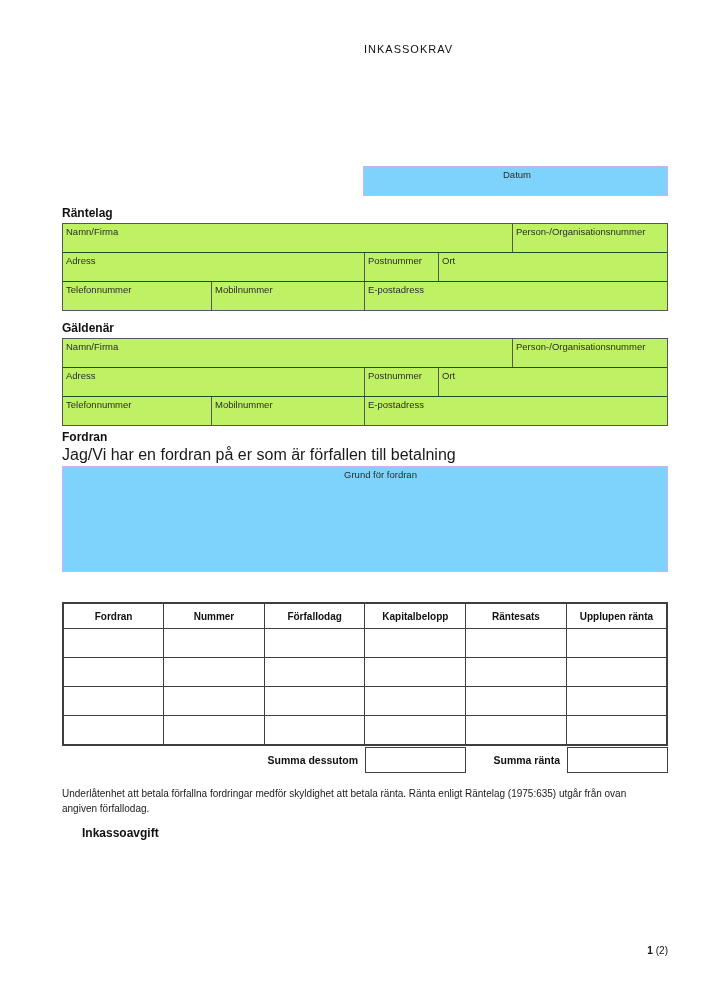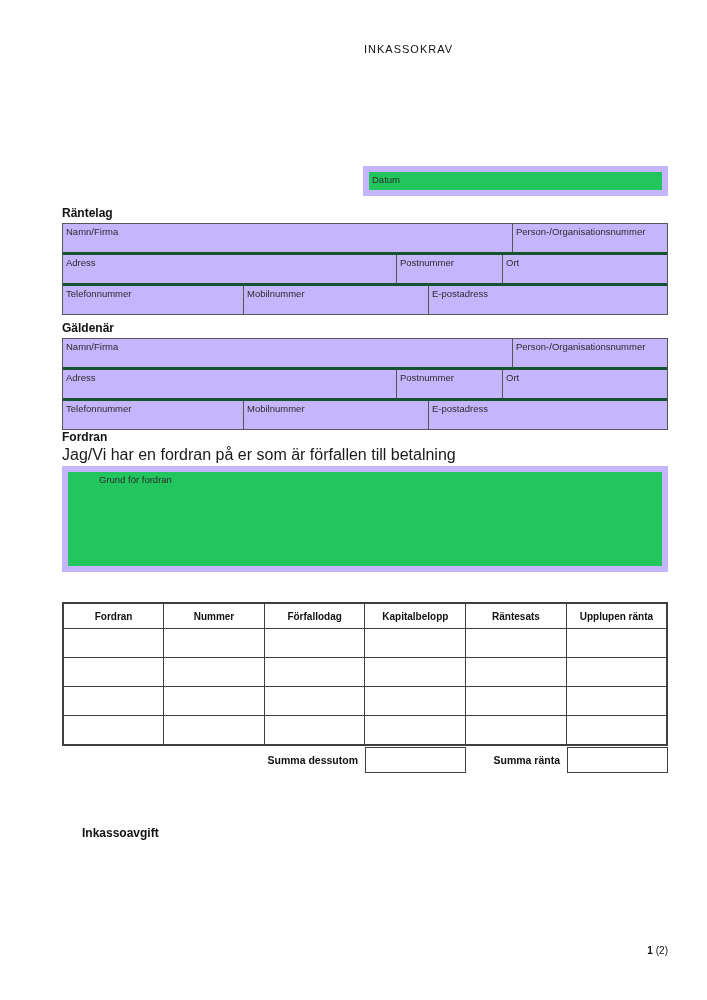--- a/index.html
+++ b/index.html
@@ -9,29 +9,29 @@
     overflow:hidden;
   }
   .abs { position:absolute; }
 
   .form-title {
     left:364px; top:43px; font-size:11px; font-weight:normal; letter-spacing:1px;
     color:#111;
   }
 
   
-  .fbox { border:6px solid #c4b5fd; box-sizing:border-box; background:#22c55e; }
+  .fbox { border:1px solid #c4b5fd; box-sizing:border-box; background:#7dd3fc;text-align:center; }
   .flabel { font-size:9.5px; color:#2b2b2b; padding:2px 0 0 3px; line-height:11px; }
 
   .section-heading { font-size:12px; font-weight:bold; color:#111; }
 
   
-  .pbox { left:62px; width:606px; border:1px solid #565656; box-sizing:border-box; background:#c4b5fd; }
+  .pbox { left:62px; width:606px; border:1px solid #565656; box-sizing:border-box; background:#bef264; }
   .prow { display:flex; height:28px; }
-  .prow + .prow { border-top:3px solid #14532d;gap:32px; }
+  .prow + .prow { border-top:1px solid #14532d; }
   .pcell { box-sizing:border-box; flex:0 0 auto; }
   .pcell + .pcell { border-left:1px solid #565656; }
   .pcell.grow { flex:1 1 auto; }
 
   .intro-text { font-size:16px; color:#1a1a1a; }
 
   
   .ctable { border-collapse:collapse; table-layout:fixed; width:606px; }
   .ctable th, .ctable td { border:1px solid #3f3f3f; padding:0; }
   .ctable { border:2px solid #3f3f3f; }
@@ -183,20 +183,21 @@
           <td></td>
       </tr>
     </tbody>
   </table>
 
   <div class="abs sum-label" style="left:200px; top:747px; width:158px;">Summa dessutom</div>
   <div class="abs sum-box" style="left:365px; top:747px; width:101px;"></div>
   <div class="abs sum-label" style="left:402px; top:747px; width:158px;">Summa ränta</div>
   <div class="abs sum-box" style="left:567px; top:747px; width:101px;"></div>
 
+  <div class="abs body-par" style="left:62px; top:786px; width:578px;">Underlåtenhet att betala förfallna fordringar medför skyldighet att betala ränta. Ränta enligt Räntelag (1975:635) utgår från ovan angiven förfallodag.</div>
 
   <div class="abs section-heading" style="left:62px; top:826px;padding-left:20px;">Inkassoavgift</div>
 
   <div class="abs footer-page" style="left:568px; top:945px; width:100px;">
     <span class="pg-num">1</span><span class="pg-total">(2)</span>
   </div>
 
 </div>
 
 </body></html>

